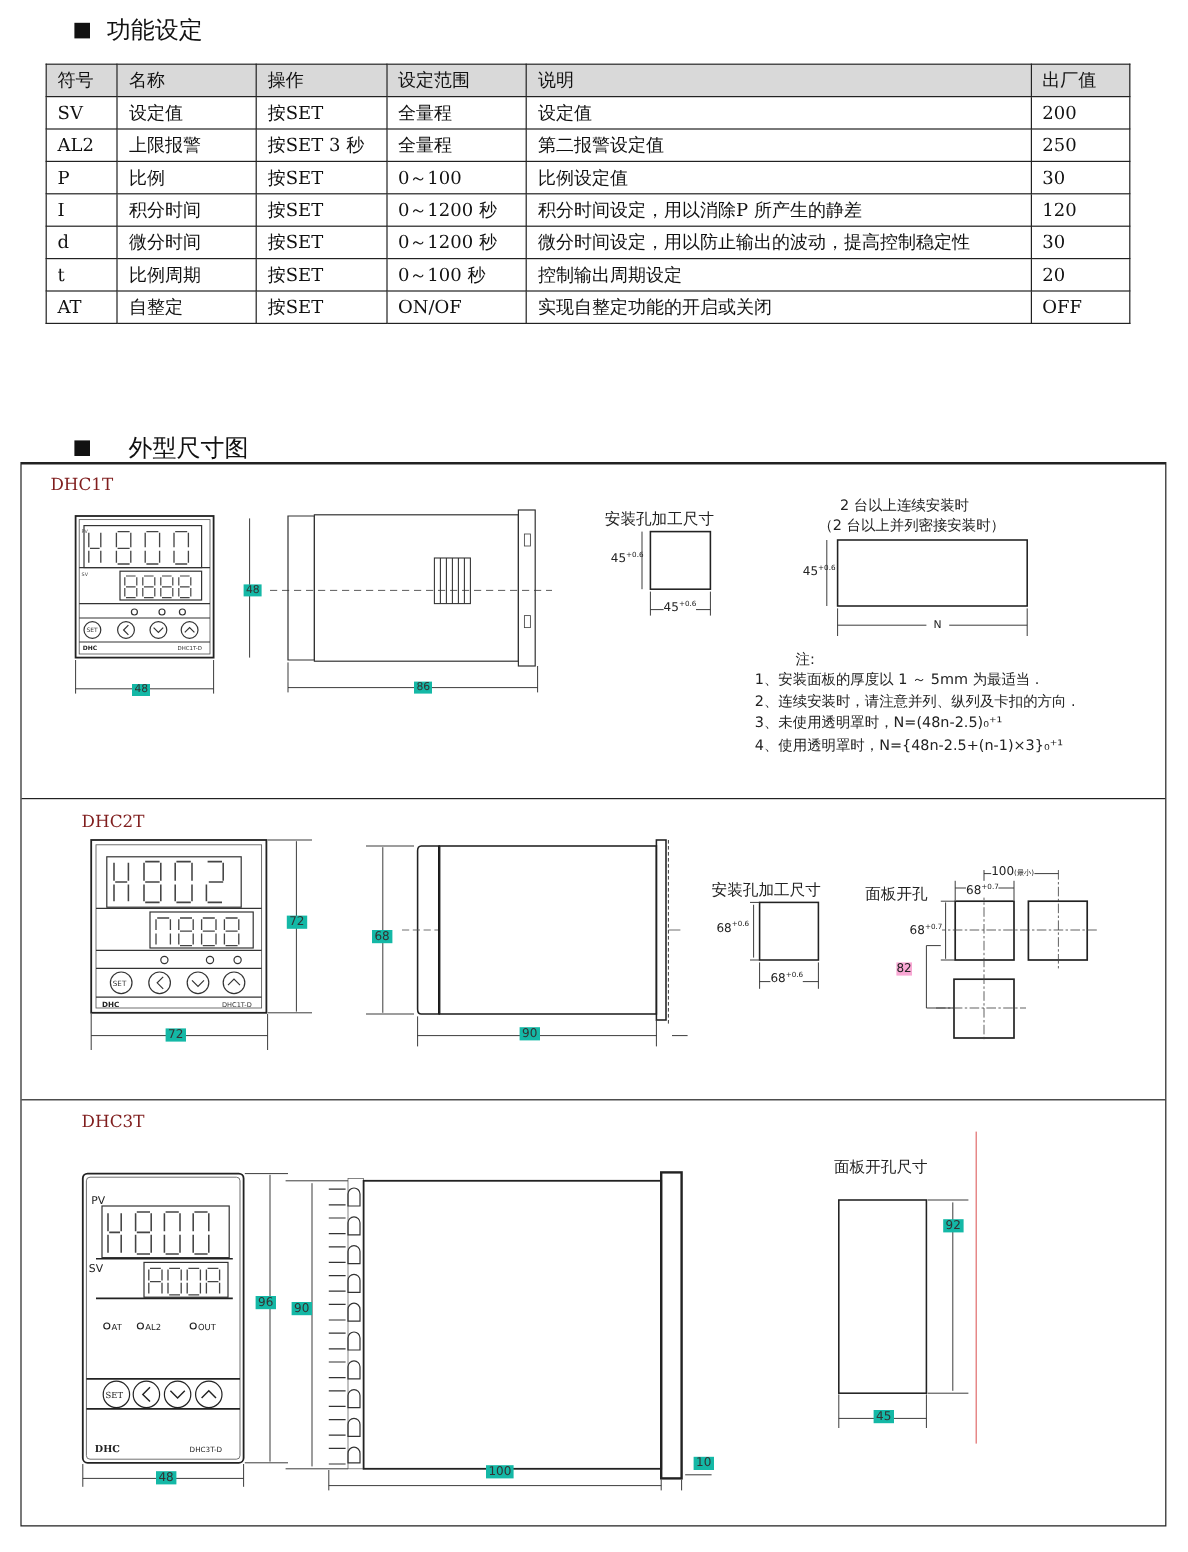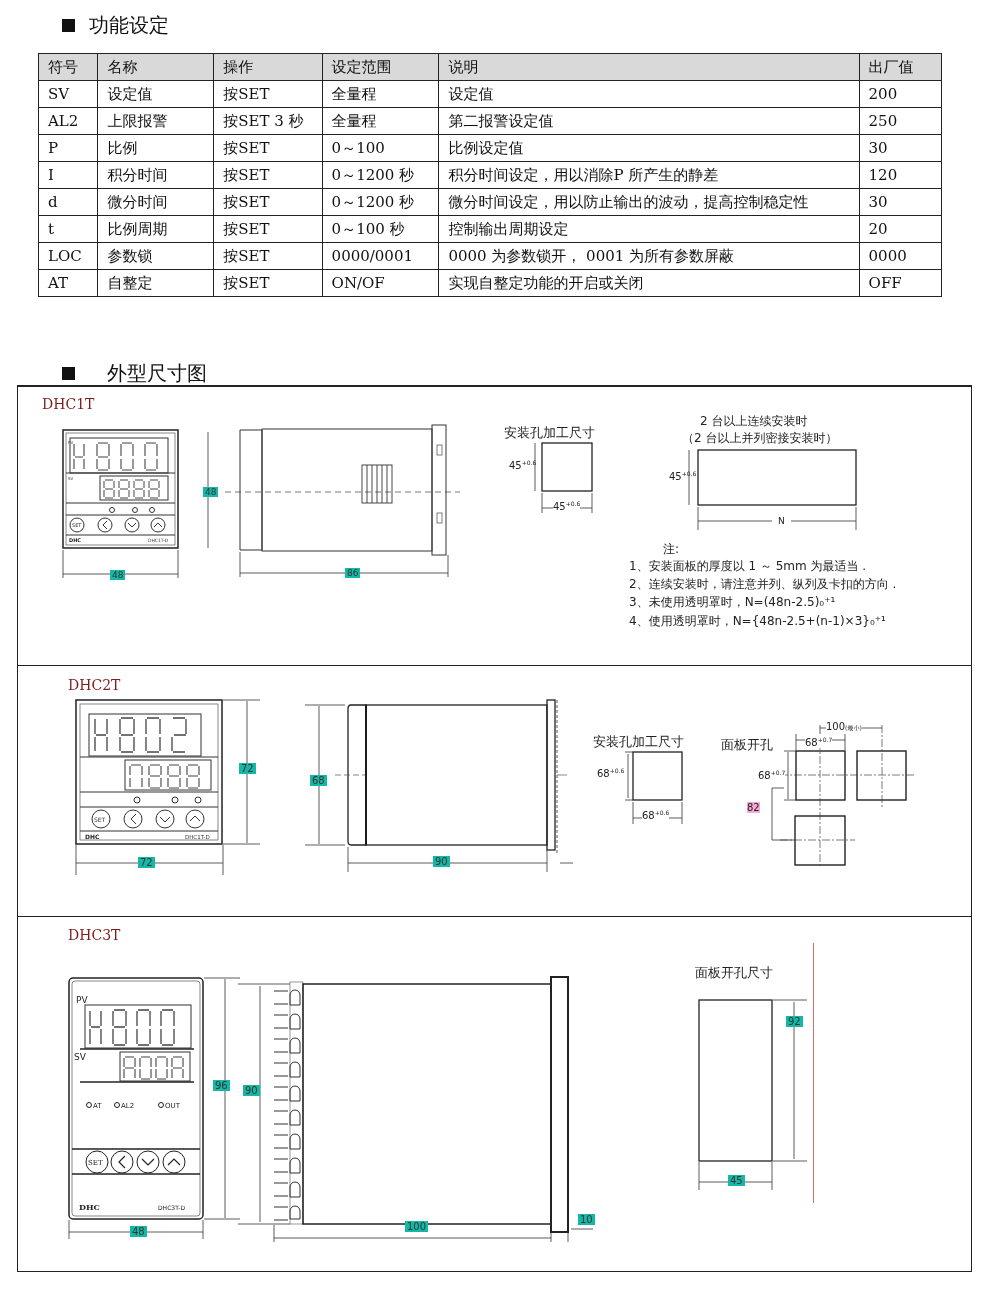--- a/index.html
+++ b/index.html
@@ -88,28 +88,20 @@
         <td>微分时间设定，用以防止输出的波动，提高控制稳定性</td>
         <td>30</td>
       </tr>
     <tr>
         <td>t</td>
         <td>比例周期</td>
         <td>按SET</td>
         <td>0～100 秒</td>
         <td>控制输出周期设定</td>
         <td>20</td>
-      </tr>
-    <tr>
-        <td>LOC</td>
-        <td>参数锁</td>
-        <td>按SET</td>
-        <td>0000/0001</td>
-        <td>0000 为参数锁开， 0001 为所有参数屏蔽</td>
-        <td>0000</td>
       </tr>
     <tr>
         <td>AT</td>
         <td>自整定</td>
         <td>按SET</td>
         <td>ON/OF</td>
         <td>实现自整定功能的开启或关闭</td>
         <td>OFF</td>
       </tr>
   </tbody>

